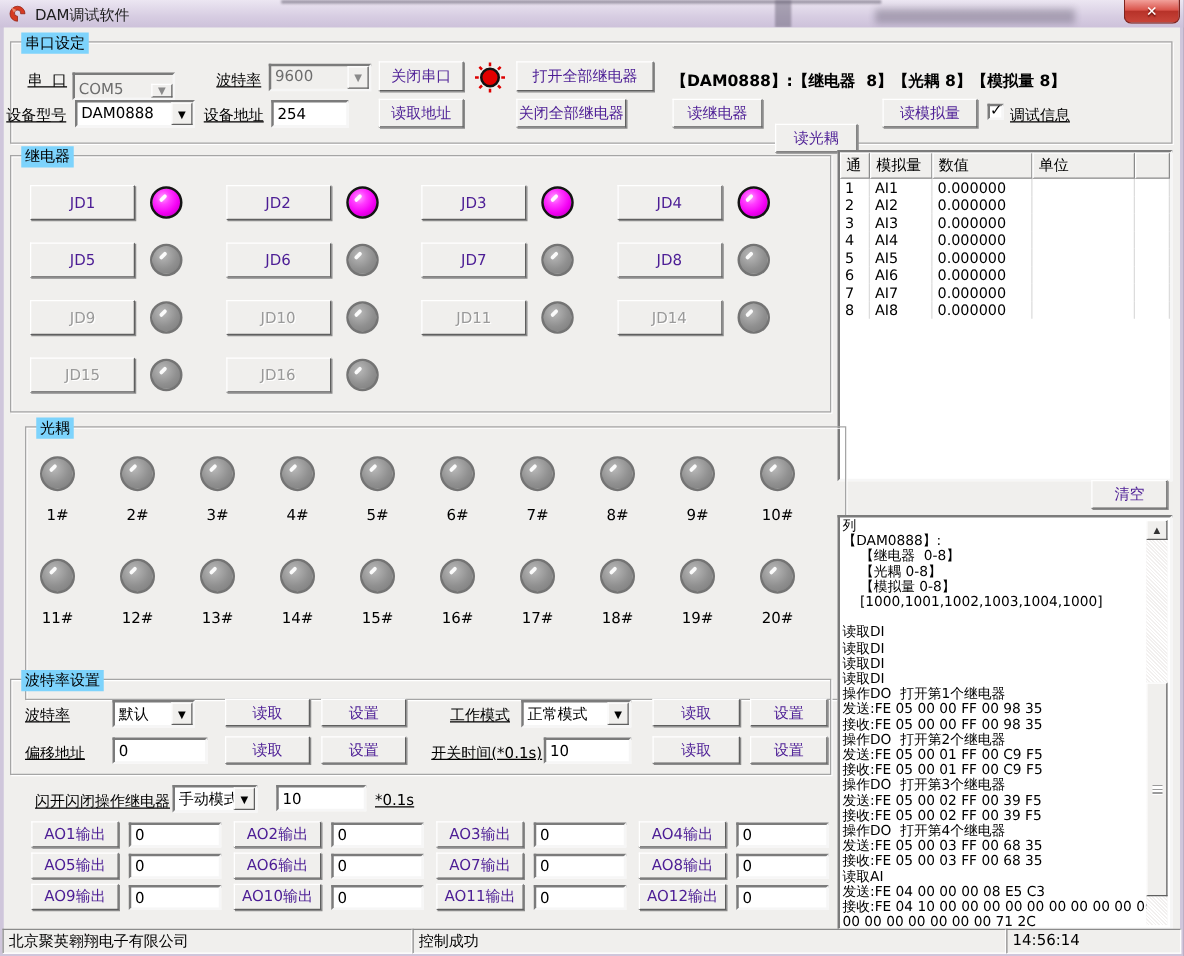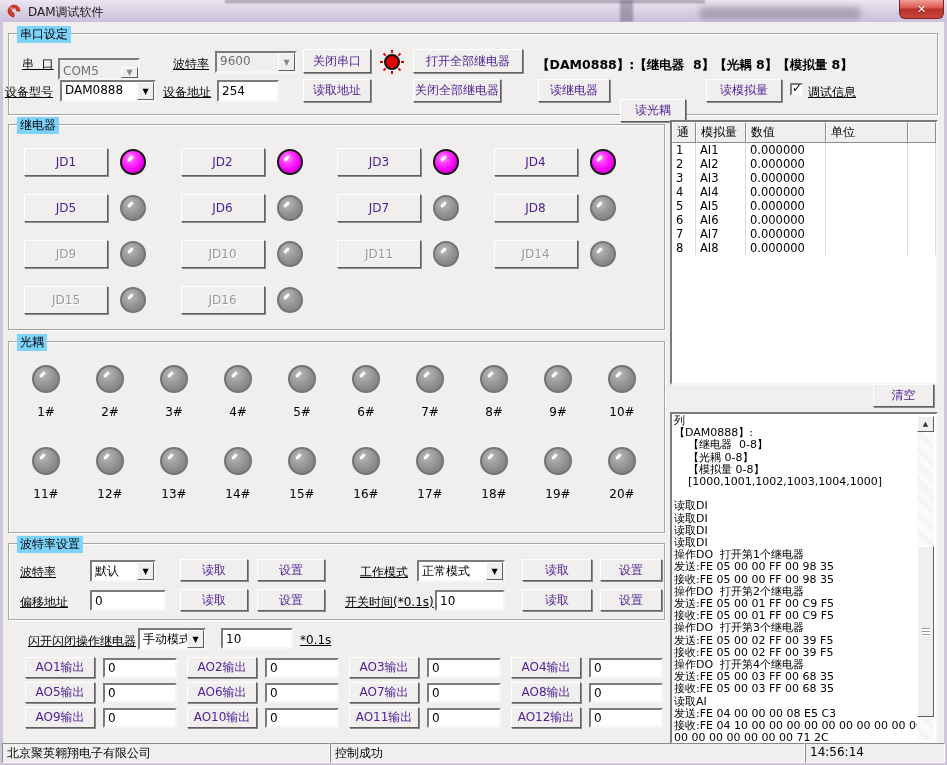--- a/index.html
+++ b/index.html
@@ -282,21 +282,21 @@
           <div class="td">8</div>
           <div class="td">AI8</div>
           <div class="td">0.000000</div>
           <div class="td"></div>
           <div class="td"></div>
         </div>
       </div>
   </div>
   <button class="btn abs" style="left:873px;top:384px;width:61px;height:23px;">清空</button>
 
-  <div class="groupbox" style="left:8px;top:341px;width:657px;height:192px;">
+  <div class="groupbox" style="left:20px;top:341px;width:657px;height:219px;">
     <span class="grouplabel">光耦</span>
   </div>
   <div class="opto-grid" id="opto-grid">
       <div class="opto-cell">
         <div class="led off"></div>
         <div class="olabel">1#</div>
       </div>
       <div class="opto-cell">
         <div class="led off"></div>
         <div class="olabel">2#</div>

